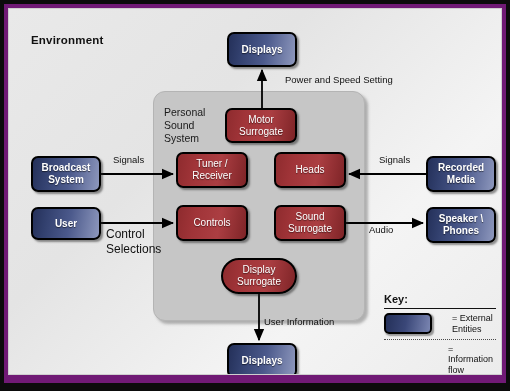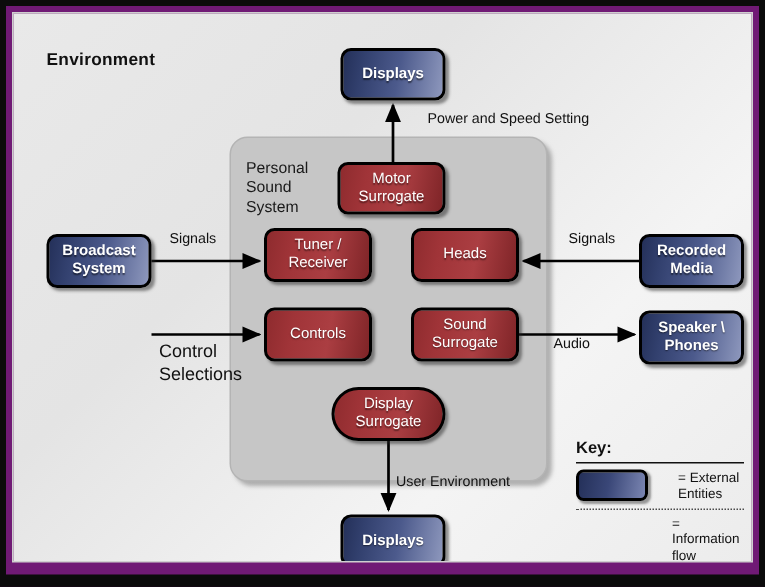--- a/index.html
+++ b/index.html
@@ -102,20 +102,21 @@
         <line x1="417" y1="165" x2="340" y2="165" stroke="#000" stroke-width="1.8" marker-end="url(#ah)"></line>
 
         <line x1="337" y1="214" x2="414" y2="214" stroke="#000" stroke-width="1.8" marker-end="url(#ah)"></line>
 
         <line x1="250" y1="285" x2="250" y2="331" stroke="#000" stroke-width="1.8" marker-end="url(#ah)"></line>
       </svg>
 
       <div class="node ext" id="n-displays-top">Displays</div>
       <div class="node ext" id="n-broadcast" style="white-space: pre-line;">Broadcast
 System</div>
+      <div class="node ext" id="n-user">User</div>
       <div class="node ext" id="n-recorded" style="white-space: pre-line;">Recorded
 Media</div>
       <div class="node ext" id="n-speaker" style="white-space: pre-line;">Speaker \
 Phones</div>
       <div class="node ext" id="n-displays-bot">Displays</div>
 
       <div class="node sub" id="n-motor" style="white-space: pre-line;">Motor
 Surrogate</div>
       <div class="node sub" id="n-heads">Heads</div>
       <div class="node sub" id="n-tuner" style="white-space: pre-line;">Tuner /
@@ -125,21 +126,21 @@
 Surrogate</div>
       <div class="node sub" id="n-dispsur" style="white-space: pre-line;">Display
 Surrogate</div>
 
       <div class="lbl" id="f-power">Power and Speed Setting</div>
       <div class="lbl" id="f-sig-l">Signals</div>
       <div class="lbl" id="f-sig-r">Signals</div>
       <div class="lbl" id="f-ctrl" style="white-space: pre-line;">Control
 Selections</div>
       <div class="lbl" id="f-audio">Audio</div>
-      <div class="lbl" id="f-user">User Environment</div>
+      <div class="lbl" id="f-user">User Information</div>
 
       <div id="key">
         <div id="key-title">Key:</div>
         <div class="rule-solid"></div>
 
         <div class="key-row">
           <div class="swatch sw-ext"></div>
           <div class="key-txt">= External Entities</div>
         </div>
         <div class="rule-dot"></div>

